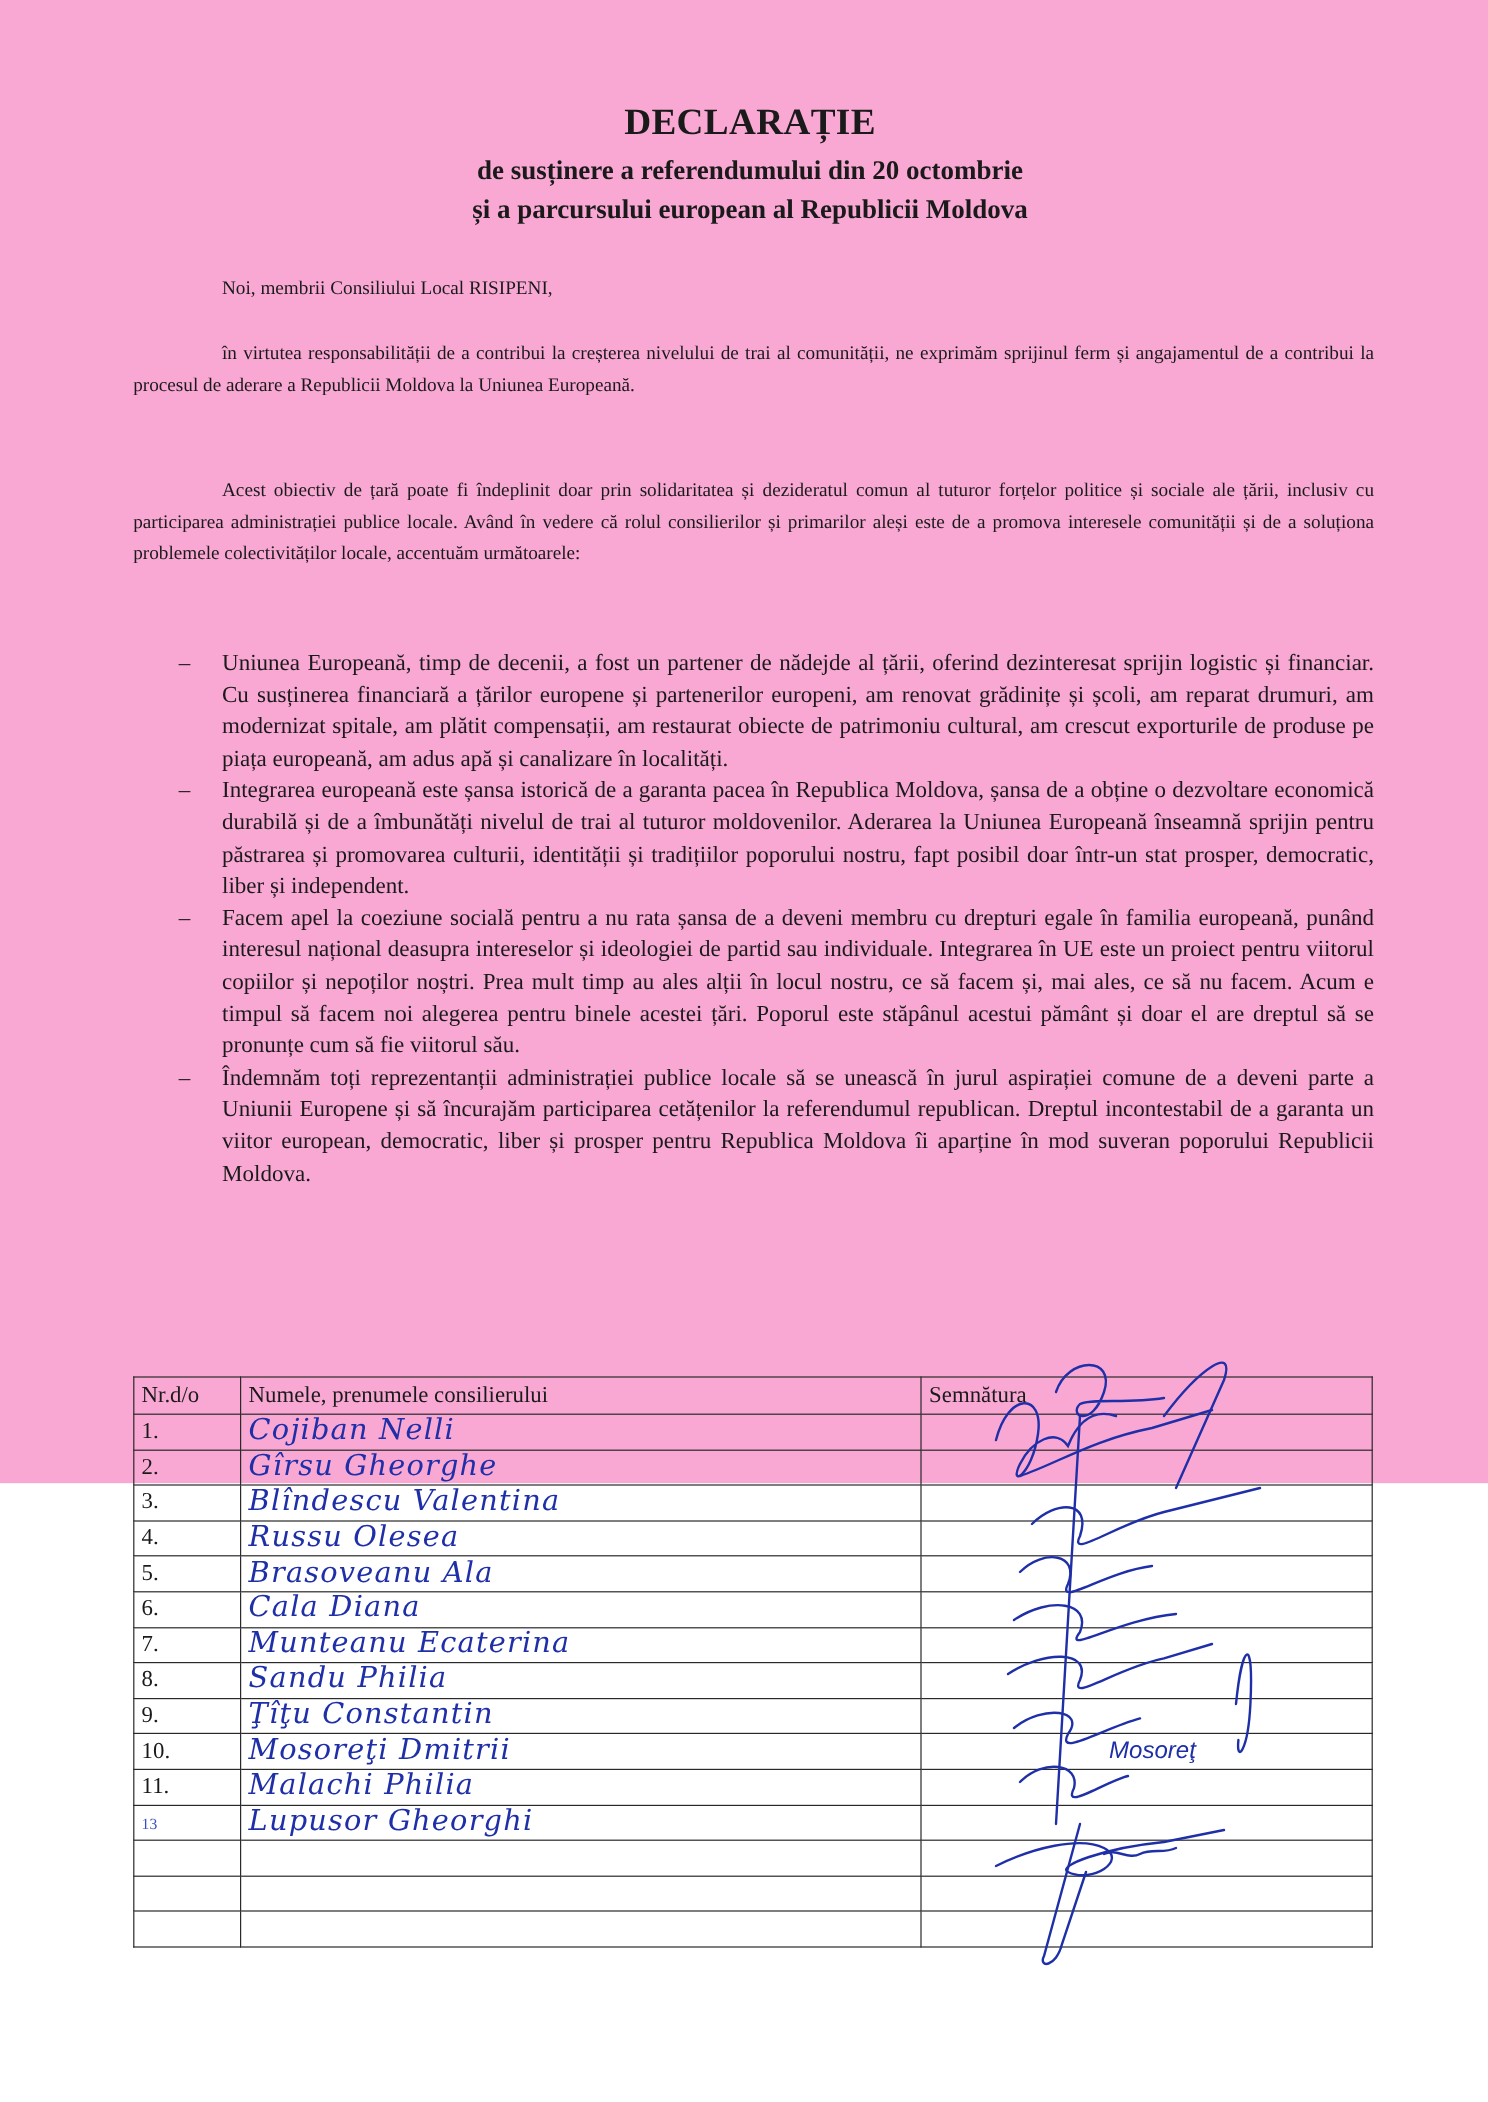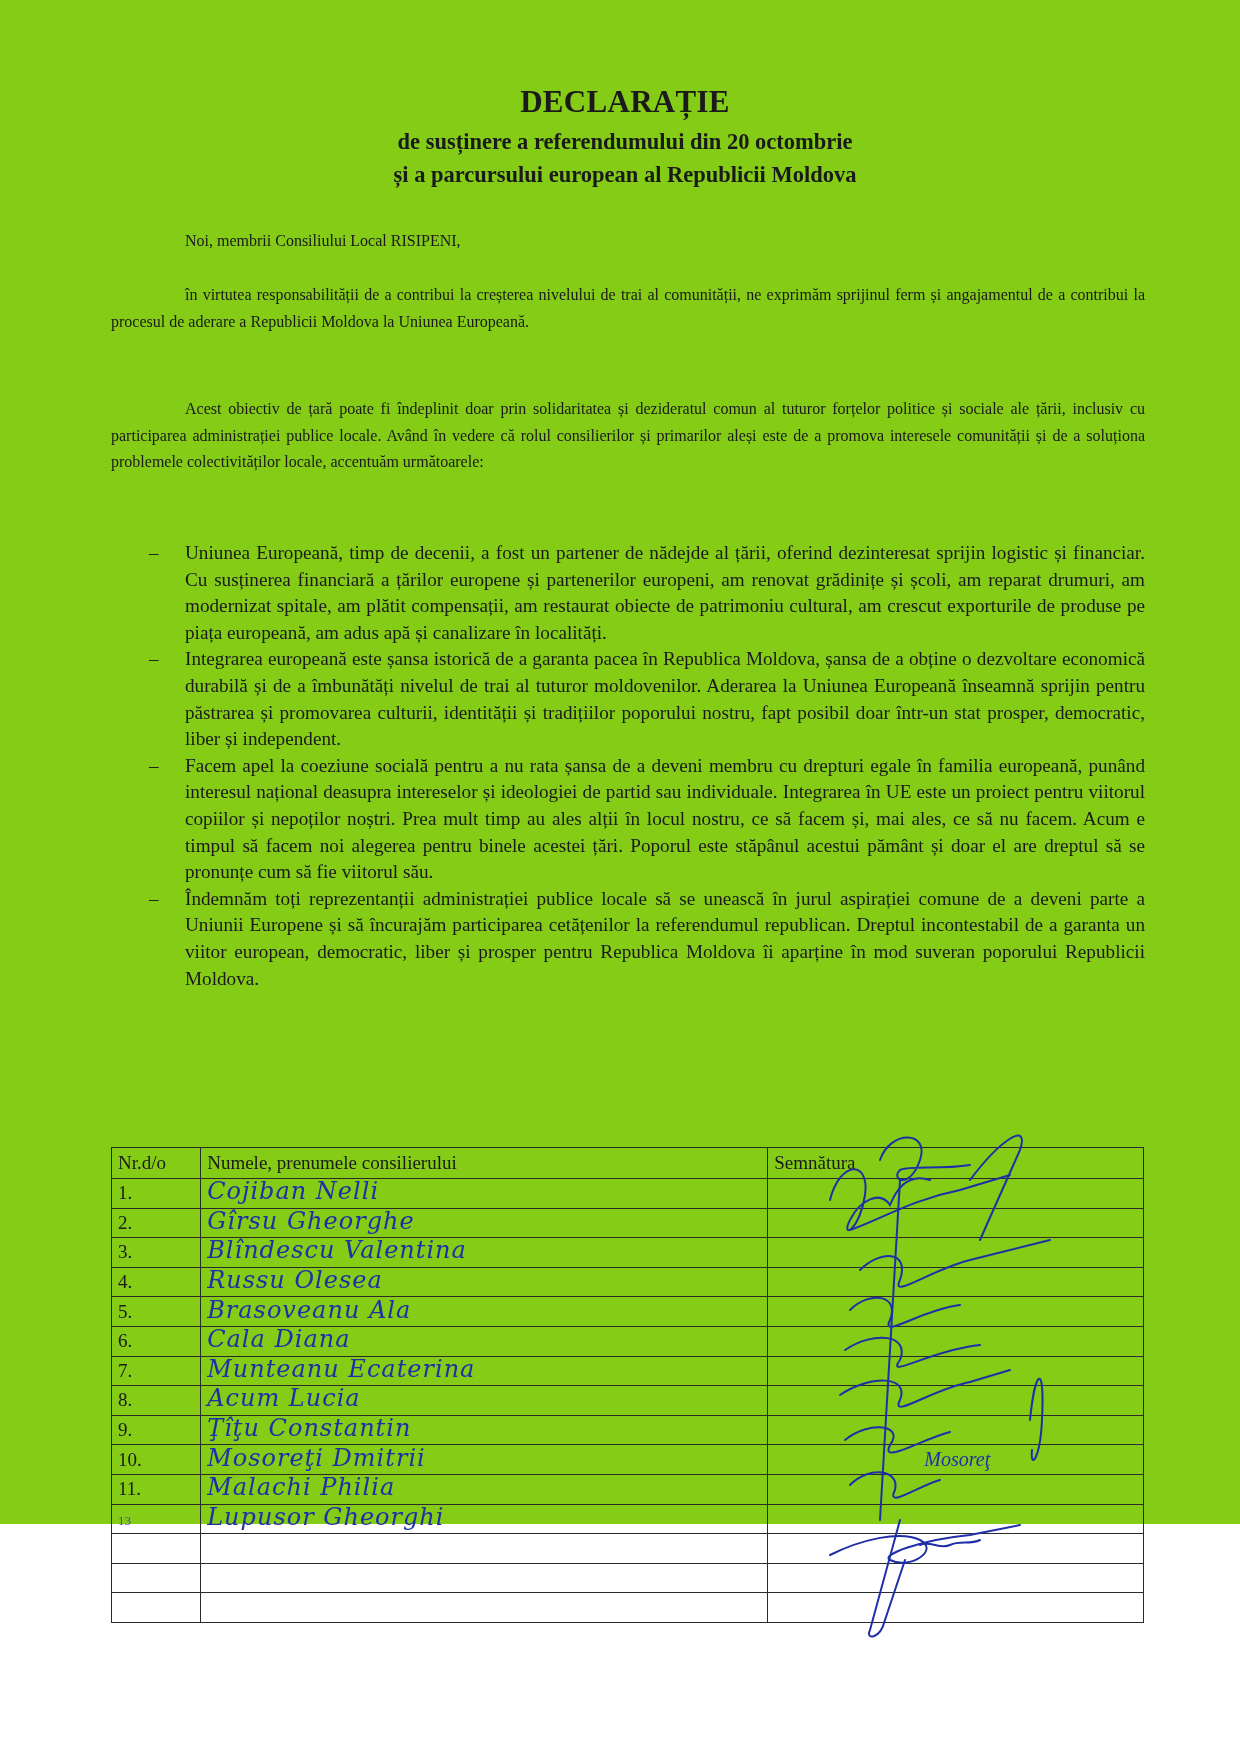--- a/index.html
+++ b/index.html
@@ -1,18 +1,18 @@
 <!DOCTYPE html>
 <html><head>
 <meta charset="utf-8">
 <style>
   html, body { margin: 0; padding: 0; background: #ffffff; }
   body { width: 1240px; height: 1752px; position: relative; overflow: hidden;
          font-family: "Liberation Serif", "DejaVu Serif", serif; color: #1a1a1a; }
-  .page { position: absolute; left: 0; top: 0; width: 1240px; height: 1524px; background: #84cc16; }
+  .page { position: absolute; left: 0; top: 0; width: 1240px; height: 1236px; background: #f9a8d4; }
 
   .title { position: absolute; left: 0; width: 1250px; top: 84px; text-align: center;
            font-weight: bold; font-size: 31px; letter-spacing: 0.3px; }
   .subtitle { position: absolute; left: 0; width: 1250px; text-align: center;
               font-weight: bold; font-size: 22.5px; }
   .sub1 { top: 129px; }
   .sub2 { top: 162px; }
 
   .para { position: absolute; left: 111px; width: 1034px; font-size: 16px; line-height: 26.5px;
           text-align: justify; }
@@ -30,21 +30,21 @@
               font-size: 19px; }
   table.sig td, table.sig th { border: 1.3px solid #2a2a2a; padding: 0 6px; height: 28.6px;
               font-weight: normal; text-align: left; vertical-align: middle; }
   table.sig th { height: 30px; }
   .c-nr { width: 76px; }
   .c-name { width: 553px; }
   .c-sig { width: 362px; }
   .hand { font-family: "DejaVu Serif", serif; font-style: italic; color: #1f2fa8; font-size: 24px;
           letter-spacing: 1px; white-space: nowrap; position: relative; top: -2px; }
   .nr-hand { color: #3a4fbf; font-size: 13px; }
-  .sigmark { font-family: Liberation Serif, serif; font-style: italic; color: #1f2fa8; font-size: 20px;
+  .sigmark { font-family: Liberation Sans, sans-serif; font-style: italic; color: #1f2fa8; font-size: 20px;
              white-space: nowrap; }
   .scribble { position: absolute; pointer-events: none; }
 </style>
 </head>
 <body>
 
 <div class="page">
 
   <div class="title">DECLARAȚIE</div>
   <div class="subtitle sub1">de susținere a referendumului din 20 octombrie</div>
@@ -102,21 +102,21 @@
           <td><span class="hand">Cala Diana</span></td>
           <td></td>
         </tr>
       <tr>
           <td>7.</td>
           <td><span class="hand">Munteanu Ecaterina</span></td>
           <td></td>
         </tr>
       <tr>
           <td>8.</td>
-          <td><span class="hand">Acum Lucia</span></td>
+          <td><span class="hand">Sandu Philia</span></td>
           <td></td>
         </tr>
       <tr>
           <td>9.</td>
           <td><span class="hand">Ţîţu Constantin</span></td>
           <td></td>
         </tr>
       <tr>
           <td>10.</td>
           <td><span class="hand">Mosoreţi Dmitrii</span></td>

